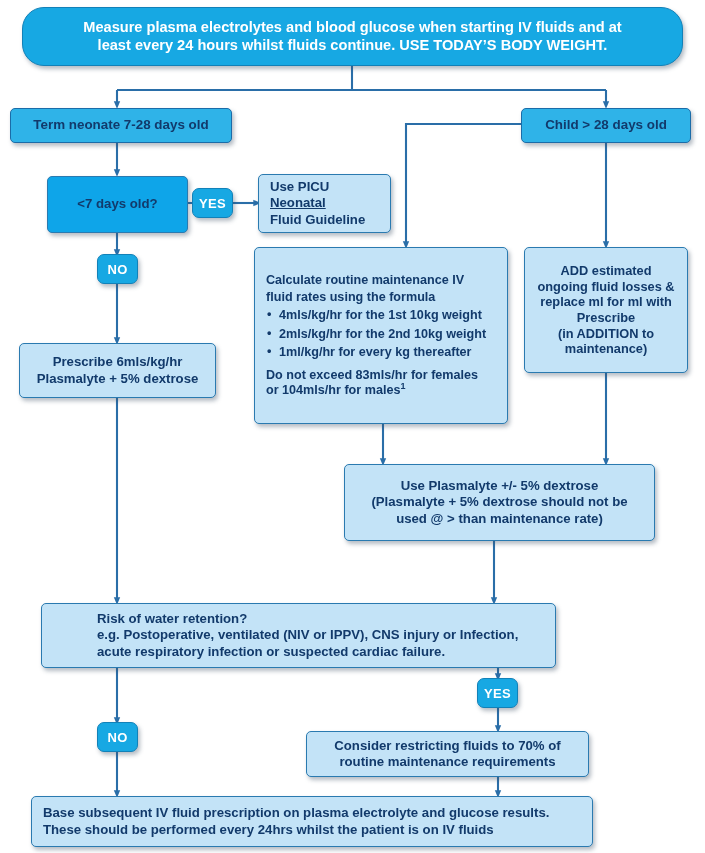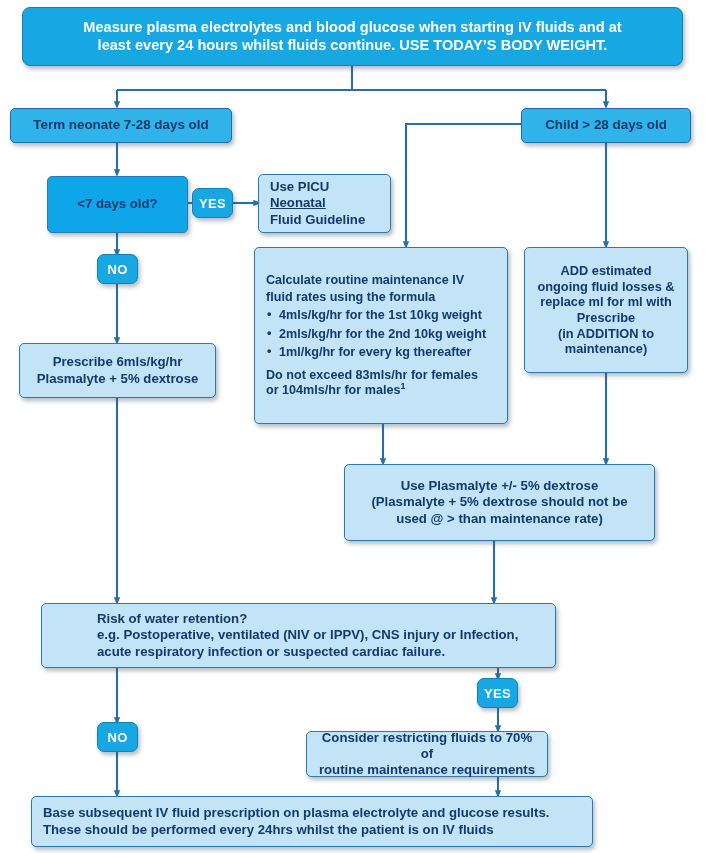--- a/index.html
+++ b/index.html
@@ -40,21 +40,21 @@
     box-shadow: 2px 3px 4px rgba(60,80,100,0.38);
     z-index: 2;
   }
   
   .node.header {
     background: #17a8e3;
     border-color: #1281b8;
     color: #ffffff;
     font-weight: bold;
     font-size: 14.6px;
-    border-radius: 8px;
+    border-radius: 22px;
   }
   
   .node.group {
     background: #2fb3e8;
     border-color: #1b6ca8;
     color: #123a6b;
     font-weight: bold;
     font-size: 13.4px;
   }
   
@@ -275,21 +275,21 @@
   </div>
 
   <div class="badge" style="left:477px; top:678px; width:41px; height:30px;">
     <span>YES</span>
   </div>
 
   <div class="badge" style="left:97px; top:722px; width:41px; height:30px;">
     <span>NO</span>
   </div>
 
-  <div class="node pale" style="left:306px; top:731px; width:242px; height:46px;">
+  <div class="node pale" style="left:306px; top:731px; width:283px; height:46px;">
     <div class="inner">
       <div>Consider restricting fluids to 70% of</div>
       <div>routine maintenance requirements</div>
     </div>
   </div>
 
   <div class="node pale left-text" style="left:31px; top:796px; width:562px; height:51px;">
     <div class="stack">
       <div>Base subsequent IV fluid prescription on plasma electrolyte and glucose results.</div>
       <div>These should be performed every 24hrs whilst the patient is on IV fluids</div>

